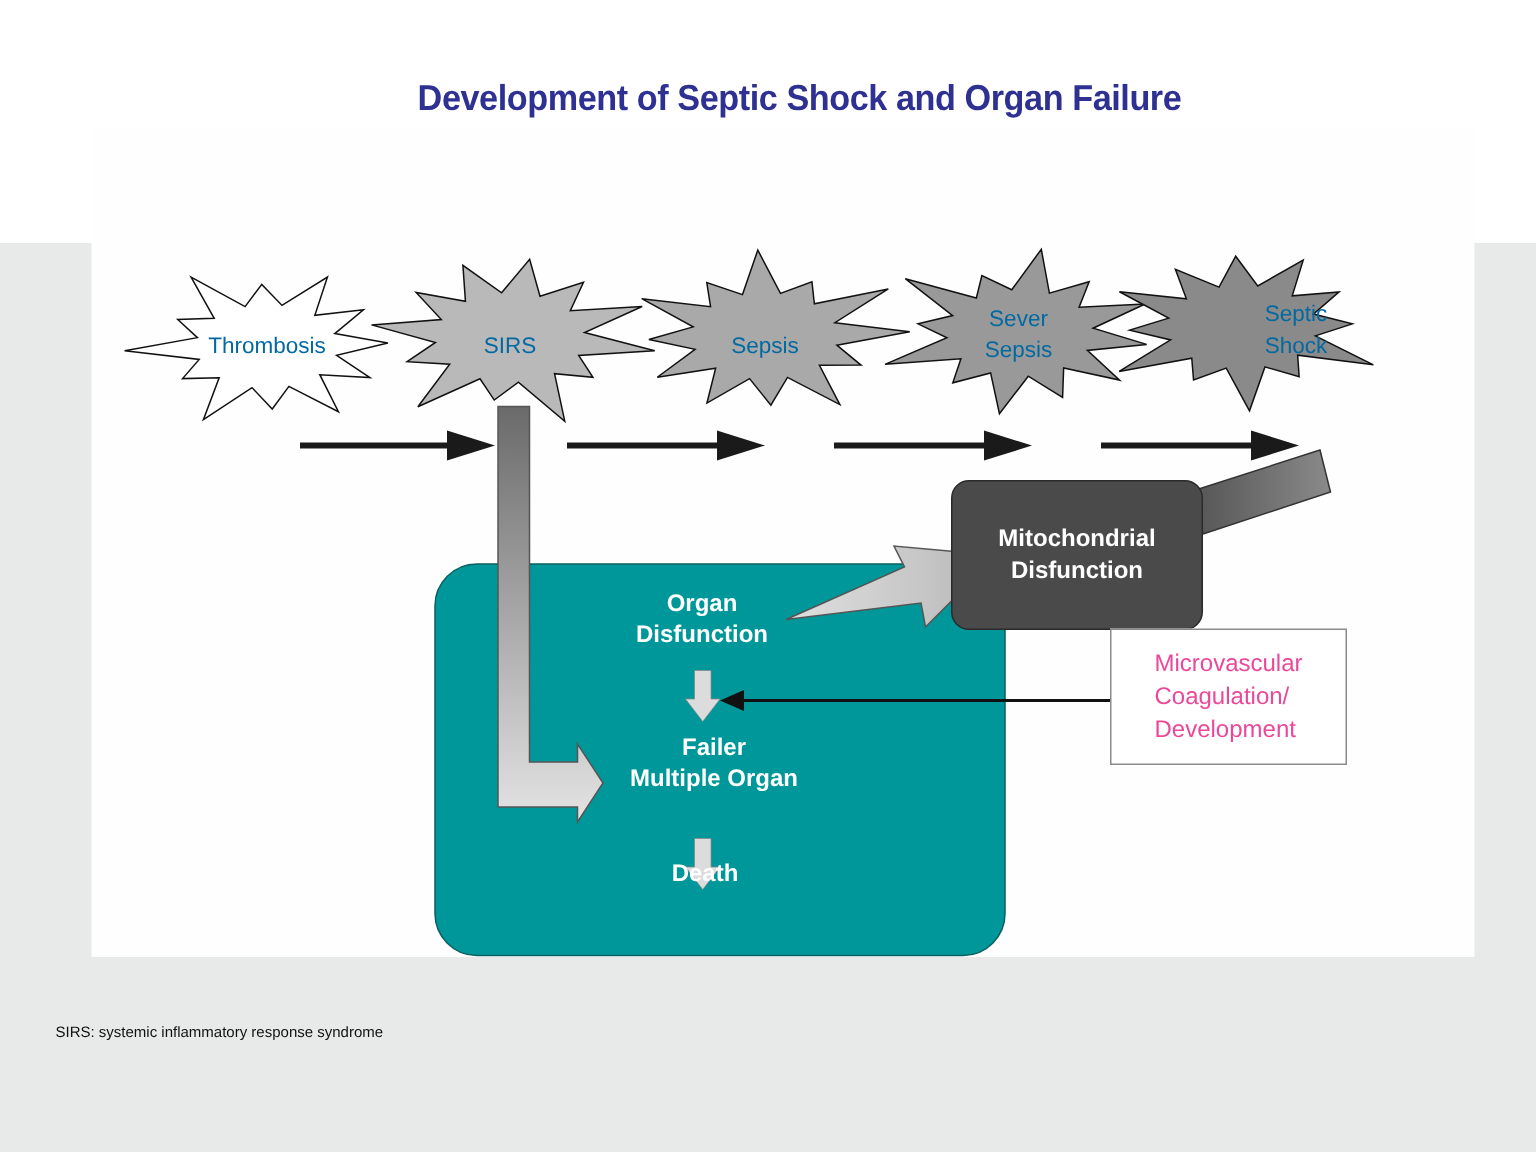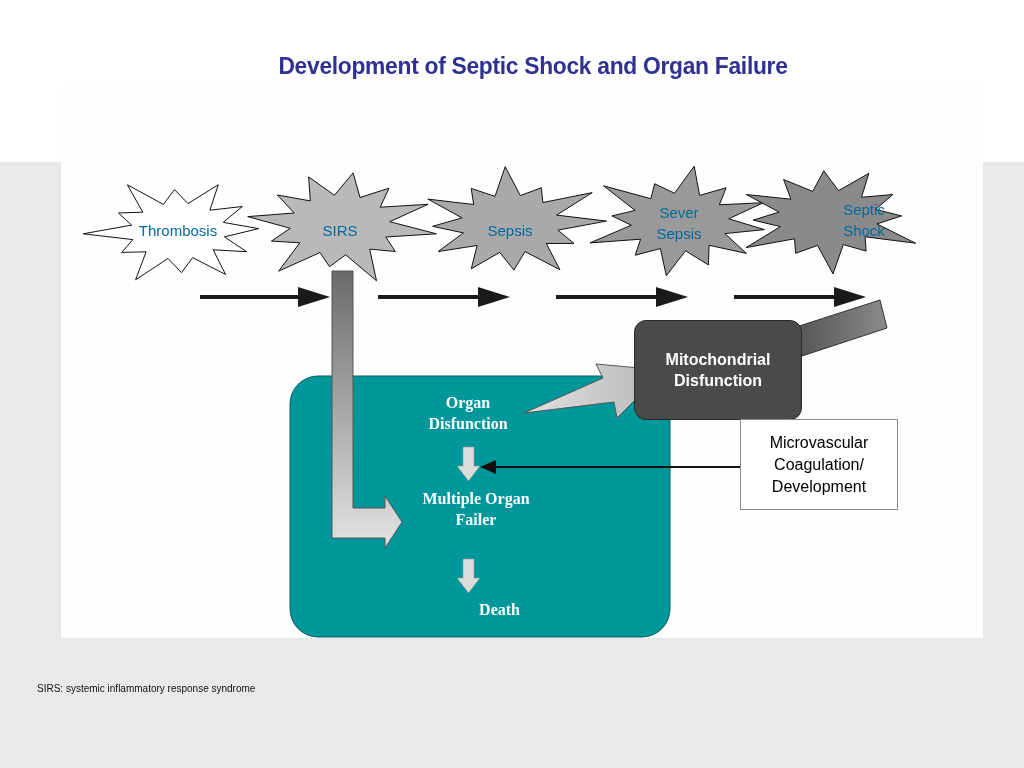--- a/index.html
+++ b/index.html
@@ -3,25 +3,25 @@
 <meta charset="utf-8">
 <style>
   html, body { margin:0; padding:0; }
   body { width:1024px; height:768px; position:relative; background:#e8e9e9; overflow:hidden; font-family:"Liberation Sans", sans-serif; }
   .top-band { position:absolute; left:0; top:0; width:1024px; height:162px; background:#ffffff; }
   .panel { position:absolute; left:61px; top:86px; width:922px; height:552px; background:#fefefe; }
   .title { position:absolute; left:0; top:52px; width:1066px; text-align:center; font-size:24px; font-weight:bold; color:#2e3192; letter-spacing:-0.3px; transform:scaleX(0.95); transform-origin:center; }
   svg.diagram { position:absolute; left:0; top:0; }
   .lbl { position:absolute; text-align:center; line-height:21px; }
   .star-lbl { font-size:15px; color:#0369a1; }
-  .box-lbl { font-size:16px; font-weight:bold; color:#ffffff;font-family:Liberation Serif, serif; }
+  .box-lbl { font-size:16px; font-weight:bold; color:#ffffff; }
   .mito-box { position:absolute; left:634px; top:320px; width:168px; height:100px; background:#4a4a4a; border:1px solid #2a2a2a; border-radius:12px; box-sizing:border-box; display:flex; align-items:center; justify-content:center; }
   .mito-box span { font-size:16px; font-weight:bold; color:#fff; text-align:center; line-height:21px; }
   .micro-box { position:absolute; left:740px; top:419px; width:158px; height:91px; background:#fff; border:1px solid #8a8a8a; box-sizing:border-box; display:flex; align-items:center; justify-content:center; }
-  .micro-box span { font-size:16px; color:#000000; text-align:center; line-height:22px; }
+  .micro-box span { font-size:16px; color:#ec4899; text-align:left; line-height:22px; }
   .footnote { position:absolute; left:37px; top:683px; font-size:10px; color:#111; }
 </style>
 </head>
 <body>
 
 <div class="top-band"></div>
 <div class="panel"></div>
 <div class="title">Development of Septic Shock and Organ Failure</div>
 
 <svg class="diagram" width="1024" height="768">
@@ -96,24 +96,24 @@
 <div class="lbl star-lbl" style="left:814px;top:199px;width:100px;">
   <div>Septic</div>
   <div>Shock</div>
 </div>
 
 <div class="lbl box-lbl" style="left:393px;top:392px;width:150px;">
   <div>Organ</div>
   <div>Disfunction</div>
 </div>
 <div class="lbl box-lbl" style="left:391px;top:488px;width:170px;">
+  <div>Failer</div>
   <div>Multiple Organ</div>
-  <div>Failer</div>
 </div>
-<div class="lbl box-lbl" style="left:420px;top:599px;width:100px;text-align:right;">
+<div class="lbl box-lbl" style="left:420px;top:572px;width:100px;">
   <div>Death</div>
 </div>
 
 <div class="mito-box">
   <span>
     <div>Mitochondrial</div>
     <div>Disfunction</div>
   </span>
 </div>
 

